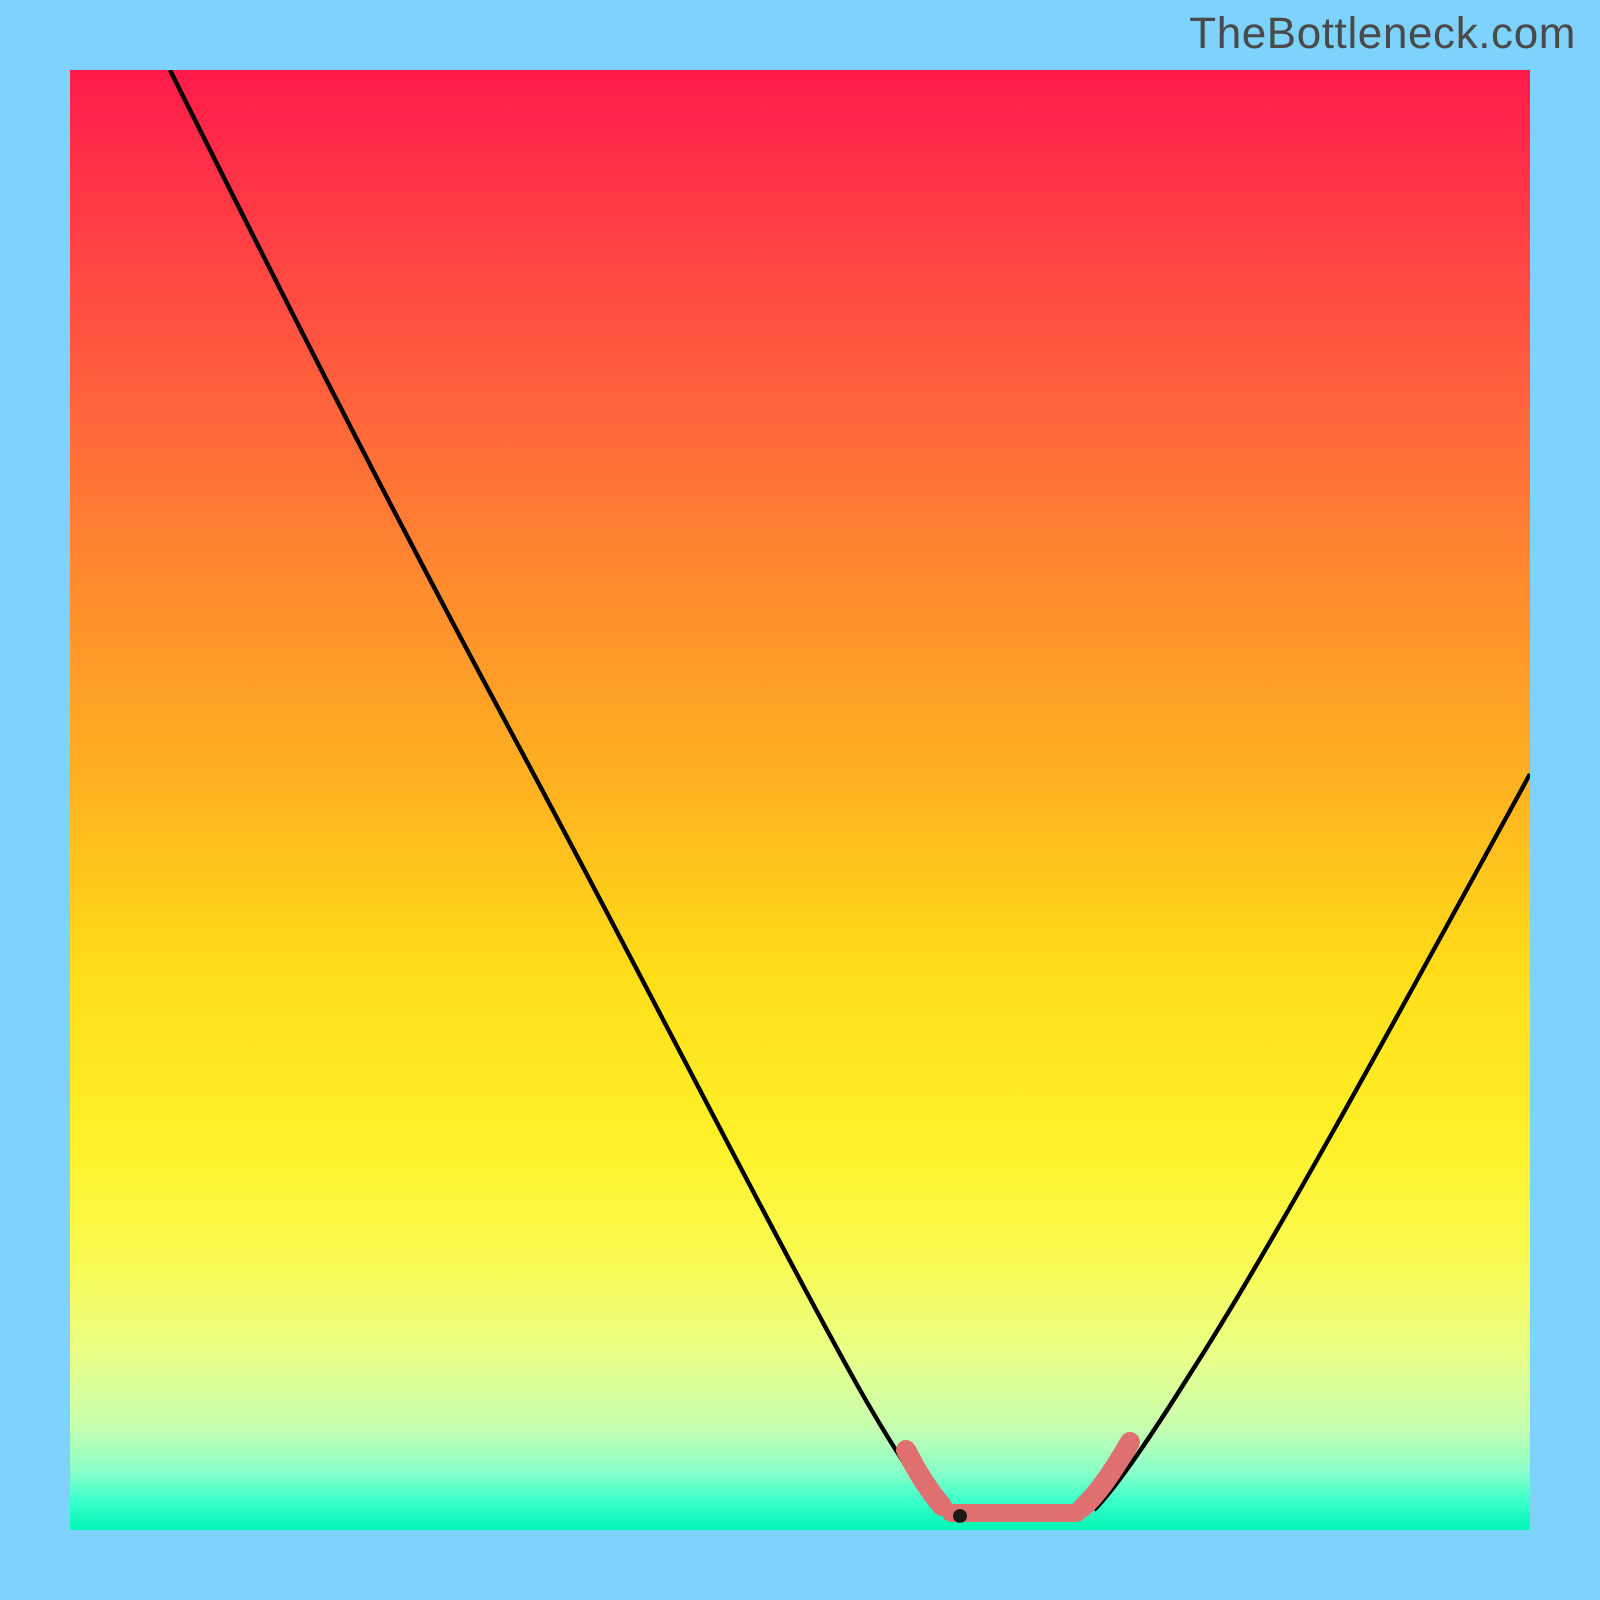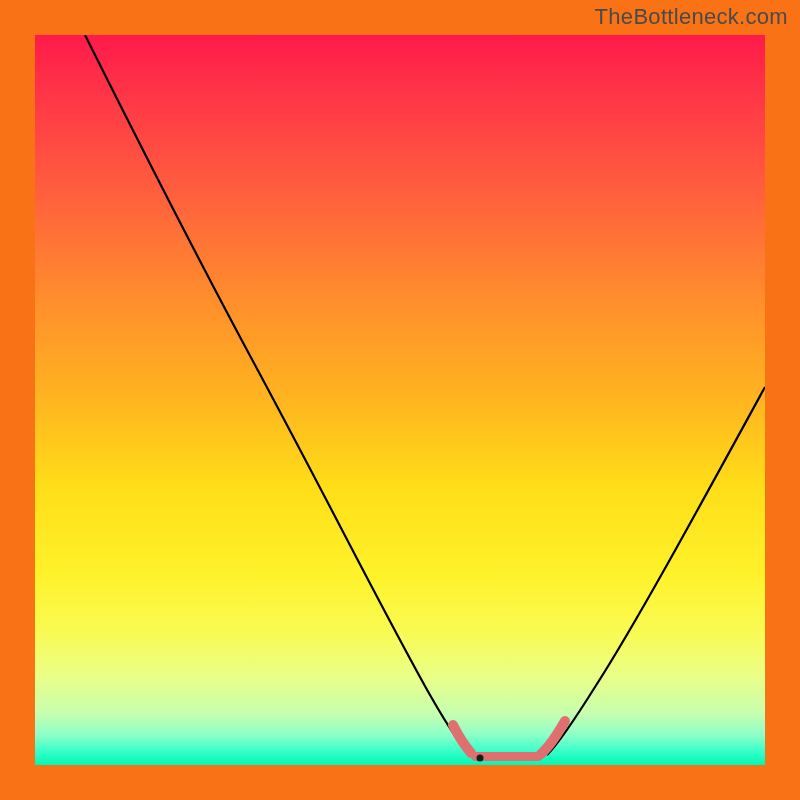--- a/index.html
+++ b/index.html
@@ -8,21 +8,21 @@
     width: 800px;
     height: 800px;
     background: #000;
     overflow: hidden;
     font-family: Arial, Helvetica, sans-serif;
   }
   .frame {
     position: relative;
     width: 800px;
     height: 800px;
-    background: #f97316;
+    background: #7dd3fc;
   }
   .watermark {
     position: absolute;
     top: 4px;
     right: 12px;
     color: #4a4a4a;
     font-size: 22px;
     font-weight: 500;
     letter-spacing: 0.3px;
     z-index: 10;

